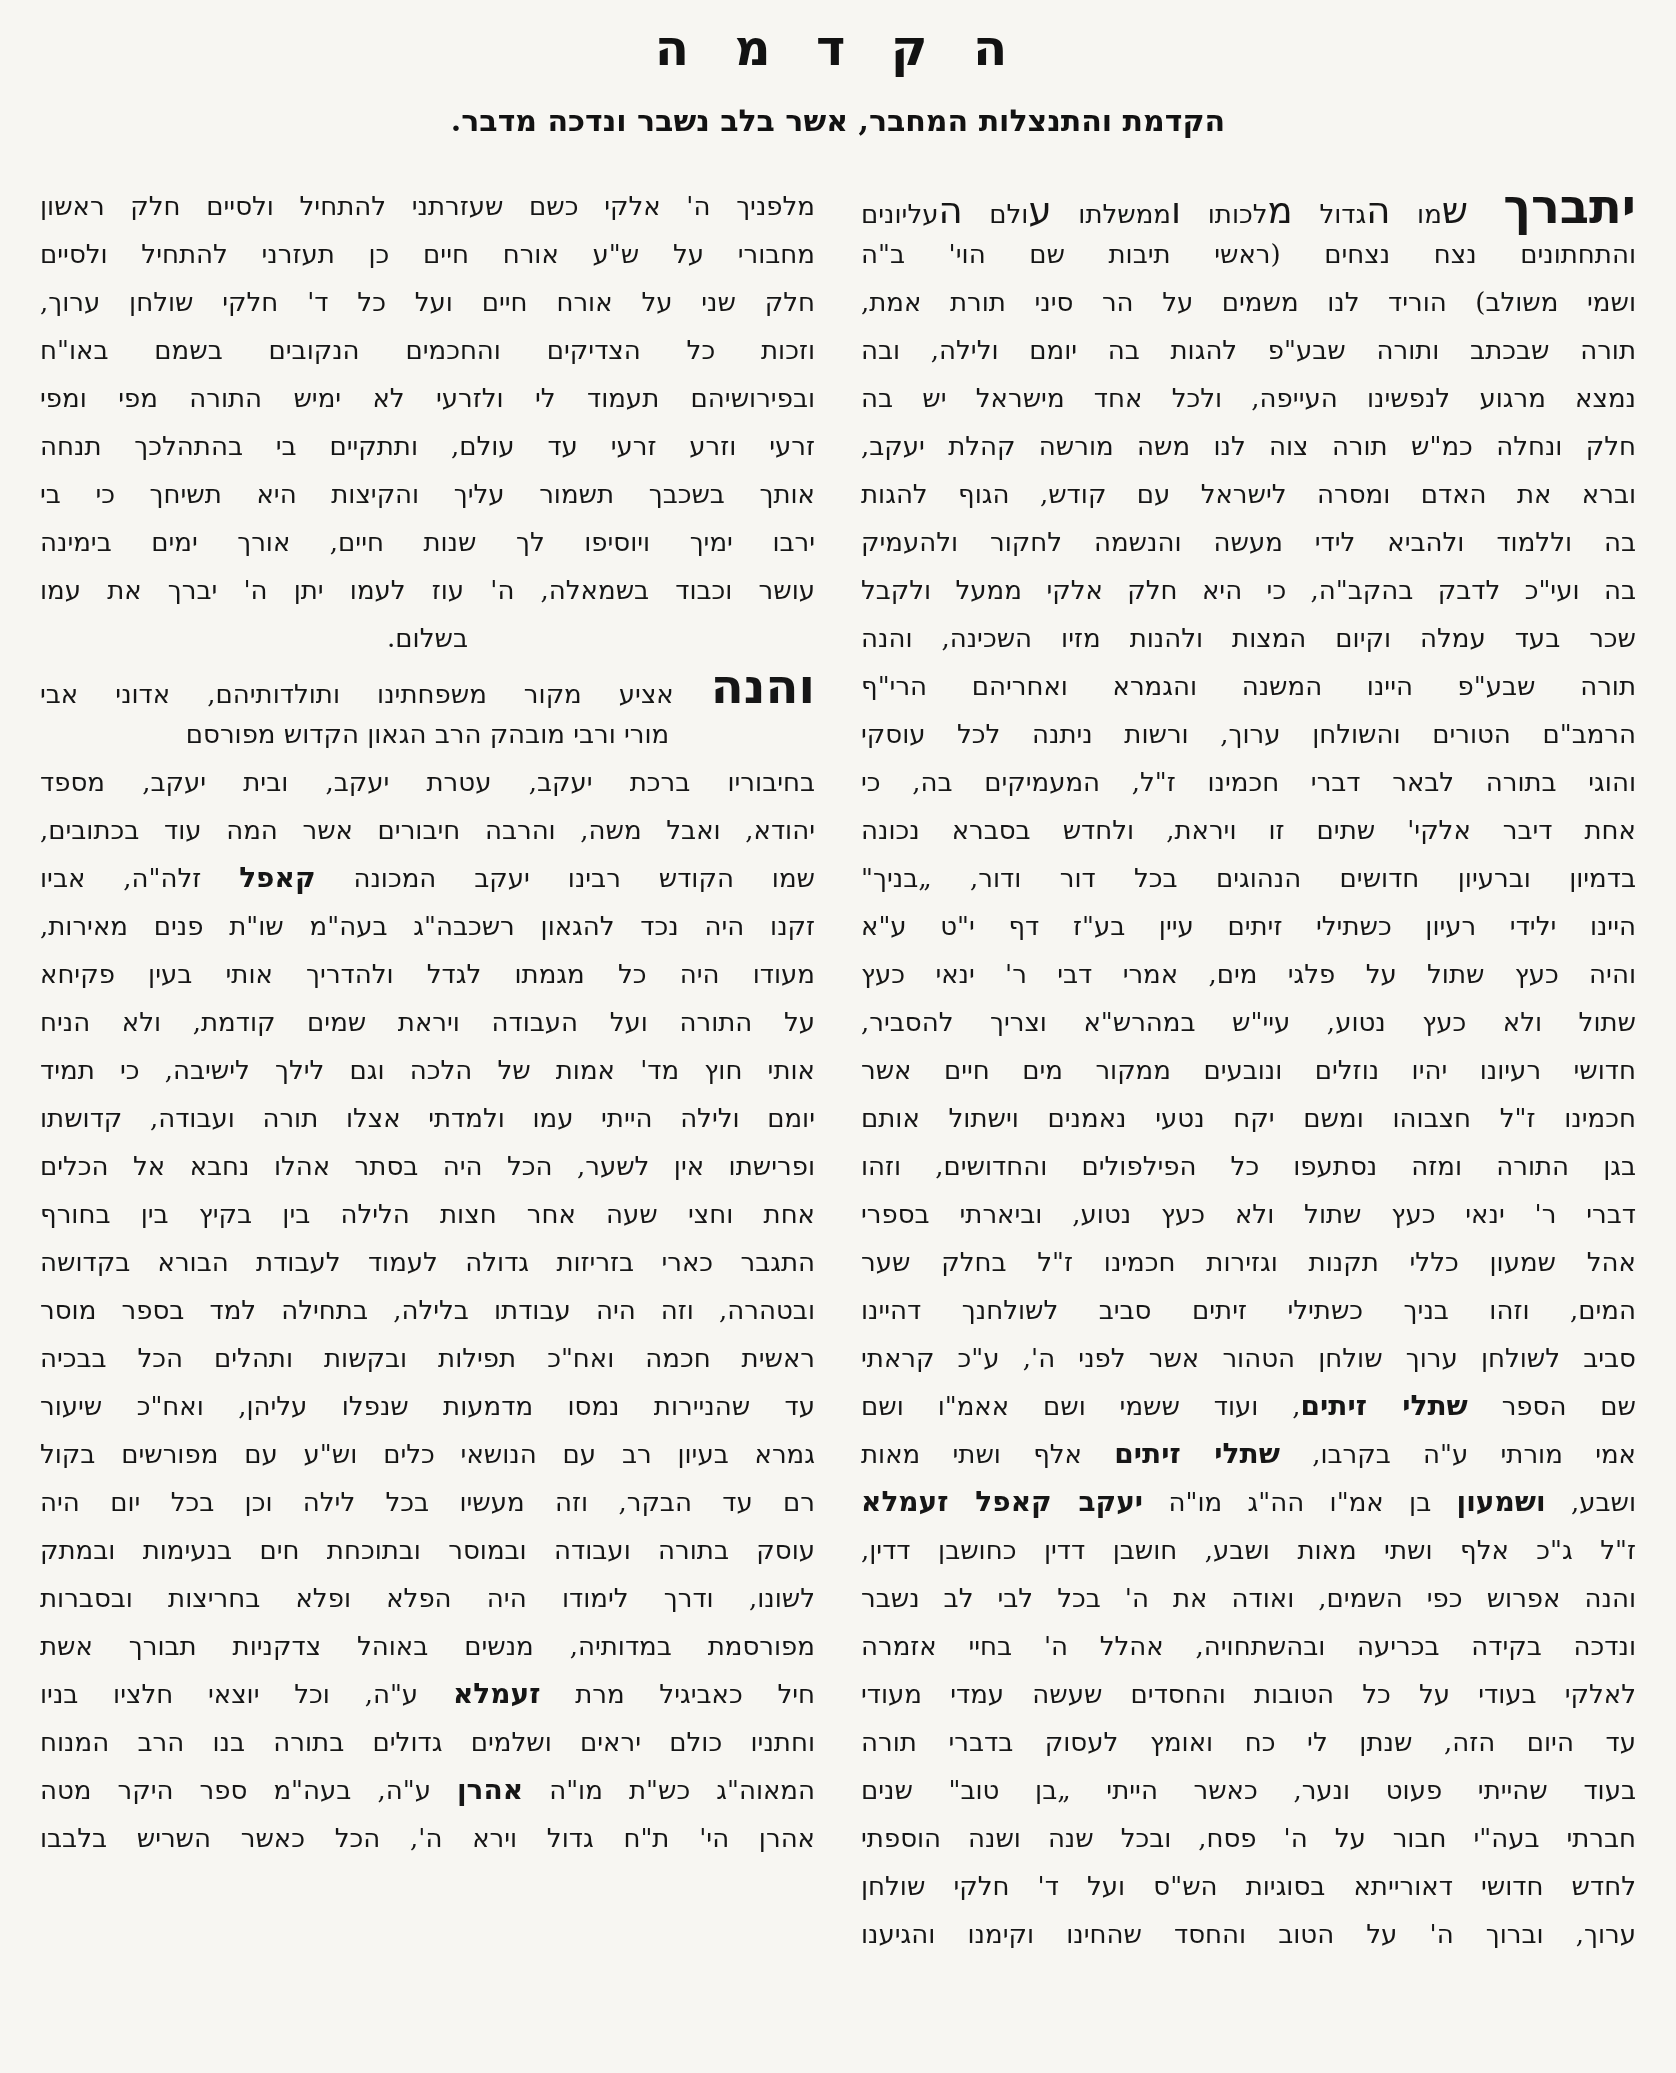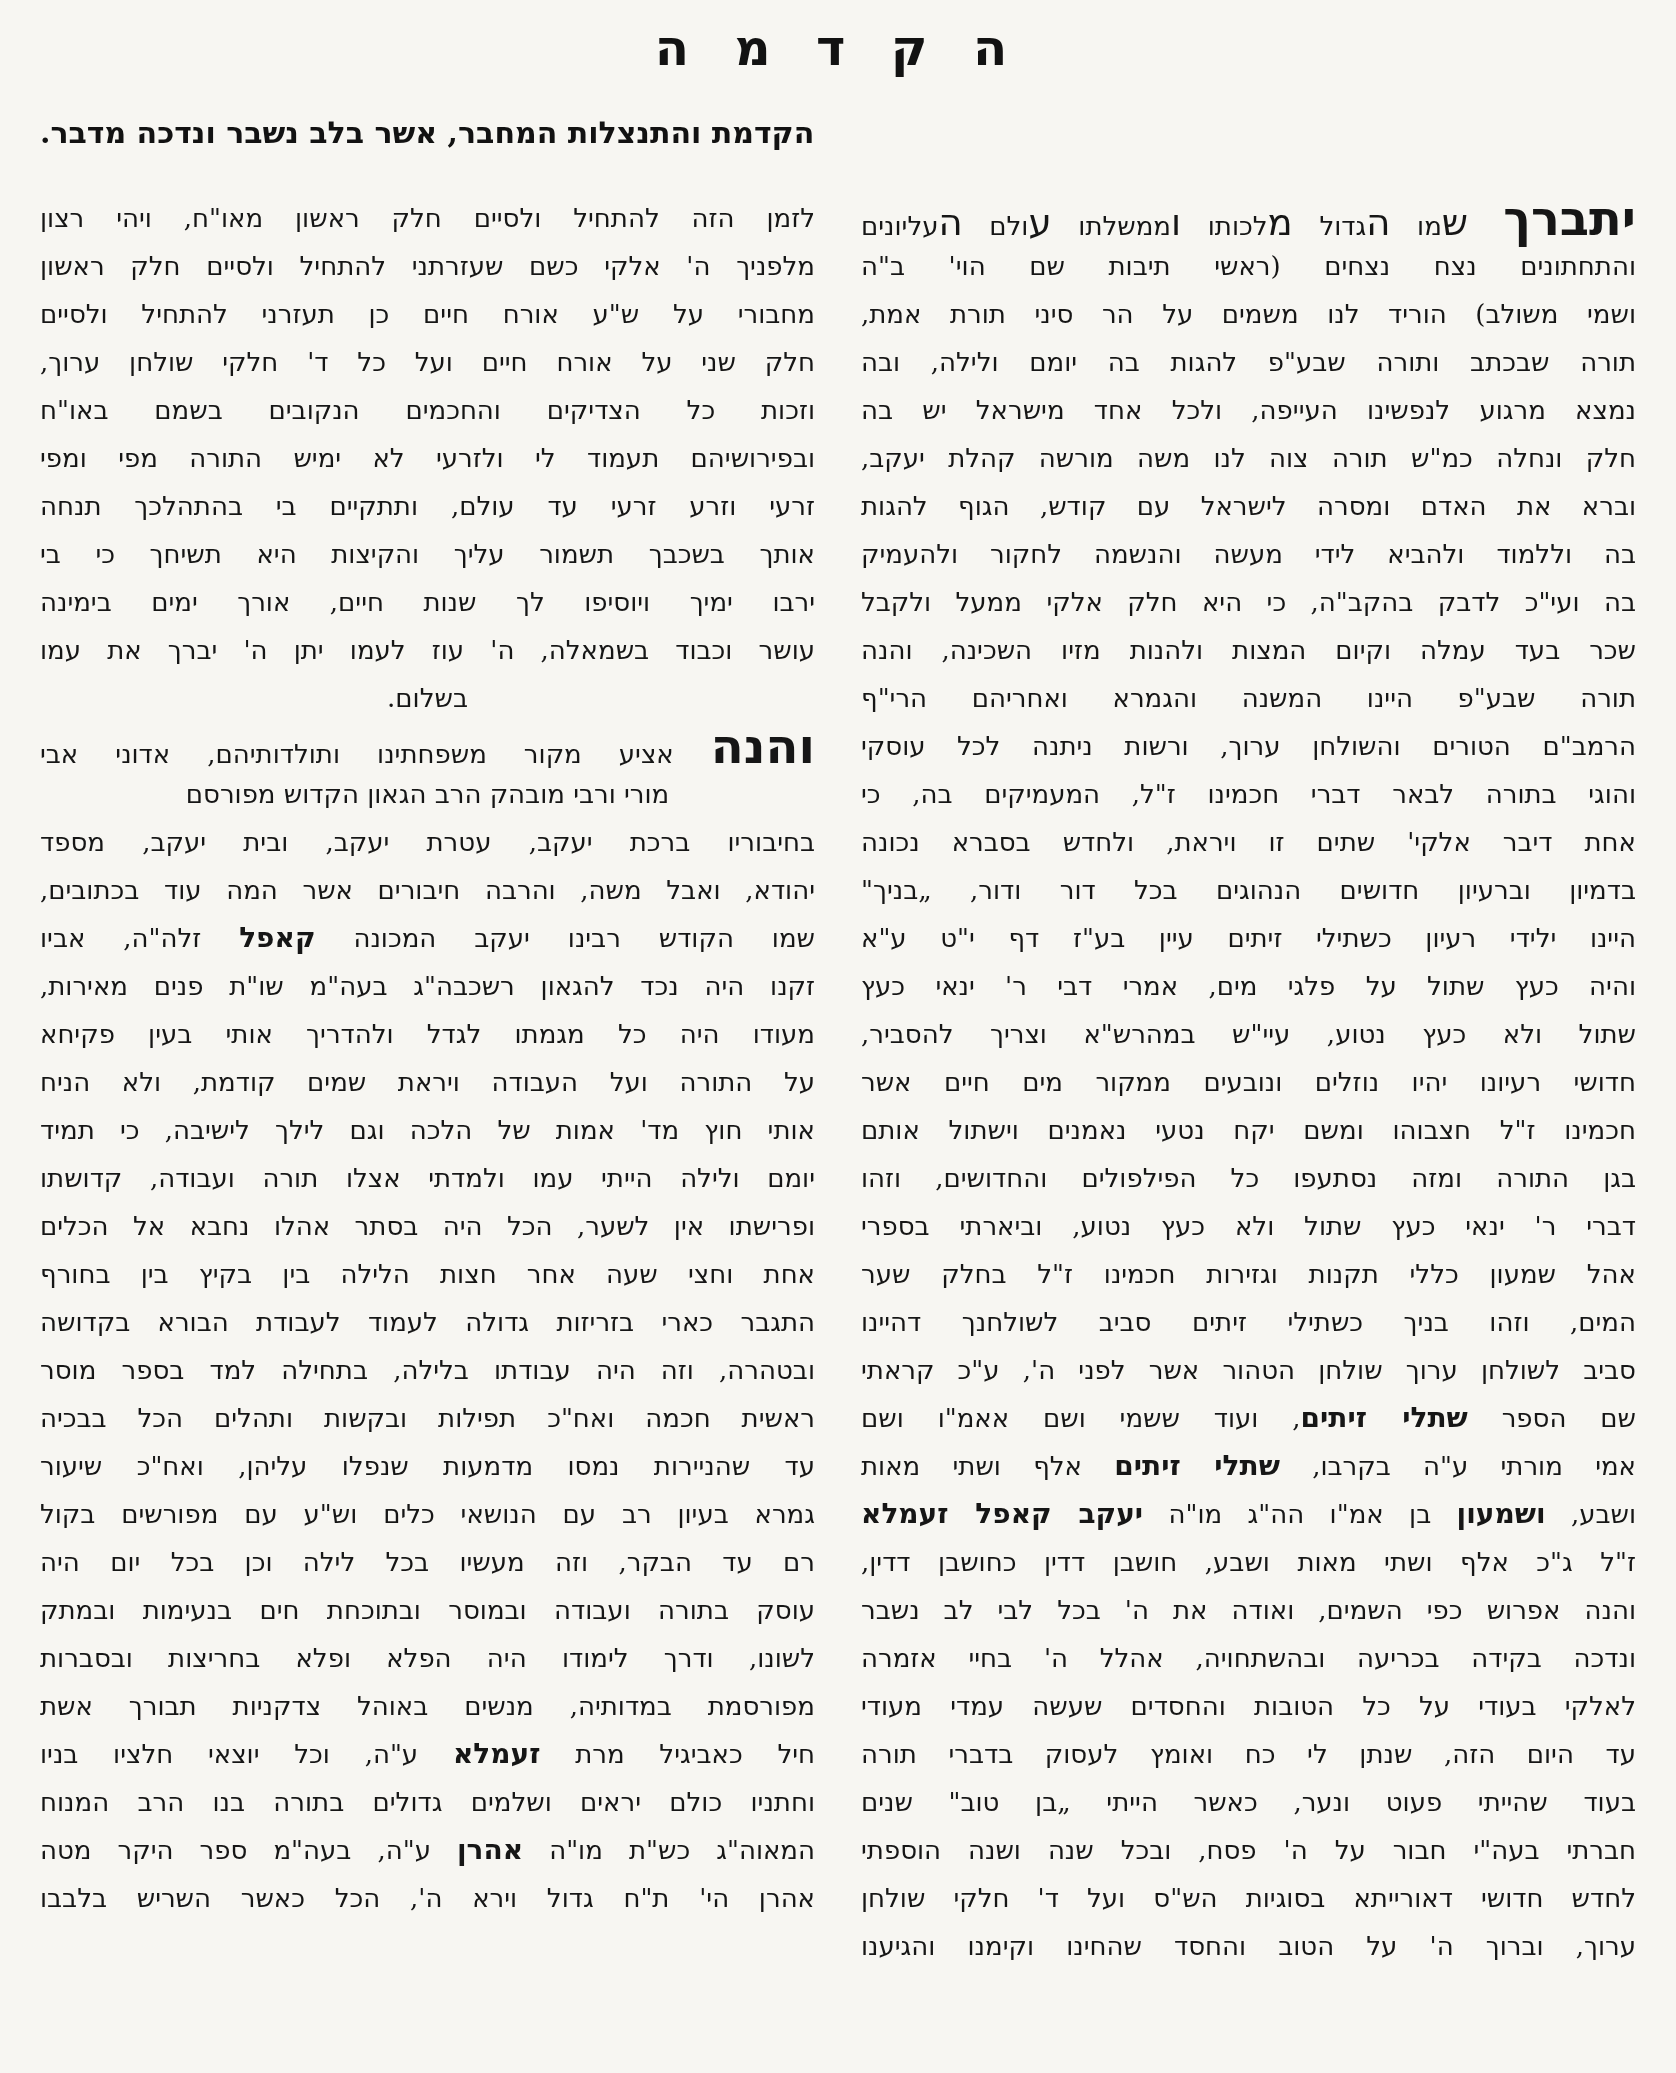--- a/index.html
+++ b/index.html
@@ -21,24 +21,24 @@
     overflow: hidden;
   }
   .doc-title {
     text-align: center;
     font-size: 50px;
     font-weight: bold;
     letter-spacing: 14px;
     color: #121212;
   }
   .doc-subtitle {
-    text-align: left;
+    text-align: center;
     font-size: 30px;
     font-weight: bold;
-    margin-top: 38px;
+    margin-top: 26px;
     color: #121212;
   }
   .columns {
     display: flex;
     direction: rtl;
     gap: 46px;
     margin-top: 44px;
   }
   .column {
     flex: 1 1 0;
@@ -107,21 +107,20 @@
           <div class="line"><span>לאלקי בעודי על כל הטובות והחסדים שעשה עמדי מעודי</span></div>
           <div class="line"><span>עד היום הזה, שנתן לי כח ואומץ לעסוק בדברי תורה</span></div>
           <div class="line"><span>בעוד שהייתי פעוט ונער, כאשר הייתי „בן טוב" שנים</span></div>
           <div class="line"><span>חברתי בעה"י חבור על ה' פסח, ובכל שנה ושנה הוספתי</span></div>
           <div class="line"><span>לחדש חדושי דאורייתא בסוגיות הש"ס ועל ד' חלקי שולחן</span></div>
           <div class="line"><span>ערוך, וברוך ה' על הטוב והחסד שהחינו וקימנו והגיענו</span></div>
         </div>
       </div>
     <div class="column">
         <div class="paragraph">
-          <div class="line"><span>לזמן הזה להתחיל ולסיים חלק ראשון מאו"ח, ויהי רצון</span></div>
           <div class="line"><span>מלפניך ה' אלקי כשם שעזרתני להתחיל ולסיים חלק ראשון</span></div>
           <div class="line"><span>מחבורי על ש"ע אורח חיים כן תעזרני להתחיל ולסיים</span></div>
           <div class="line"><span>חלק שני על אורח חיים ועל כל ד' חלקי שולחן ערוך,</span></div>
           <div class="line"><span>וזכות כל הצדיקים והחכמים הנקובים בשמם באו"ח</span></div>
           <div class="line"><span>ובפירושיהם תעמוד לי ולזרעי לא ימיש התורה מפי ומפי</span></div>
           <div class="line"><span>זרעי וזרע זרעי עד עולם, ותתקיים בי בהתהלכך תנחה</span></div>
           <div class="line"><span>אותך בשכבך תשמור עליך והקיצות היא תשיחך כי בי</span></div>
           <div class="line"><span>ירבו ימיך ויוסיפו לך שנות חיים, אורך ימים בימינה</span></div>
           <div class="line"><span>עושר וכבוד בשמאלה, ה' עוז לעמו יתן ה' יברך את עמו</span></div>
           <div class="line center"><span>בשלום.</span></div>

